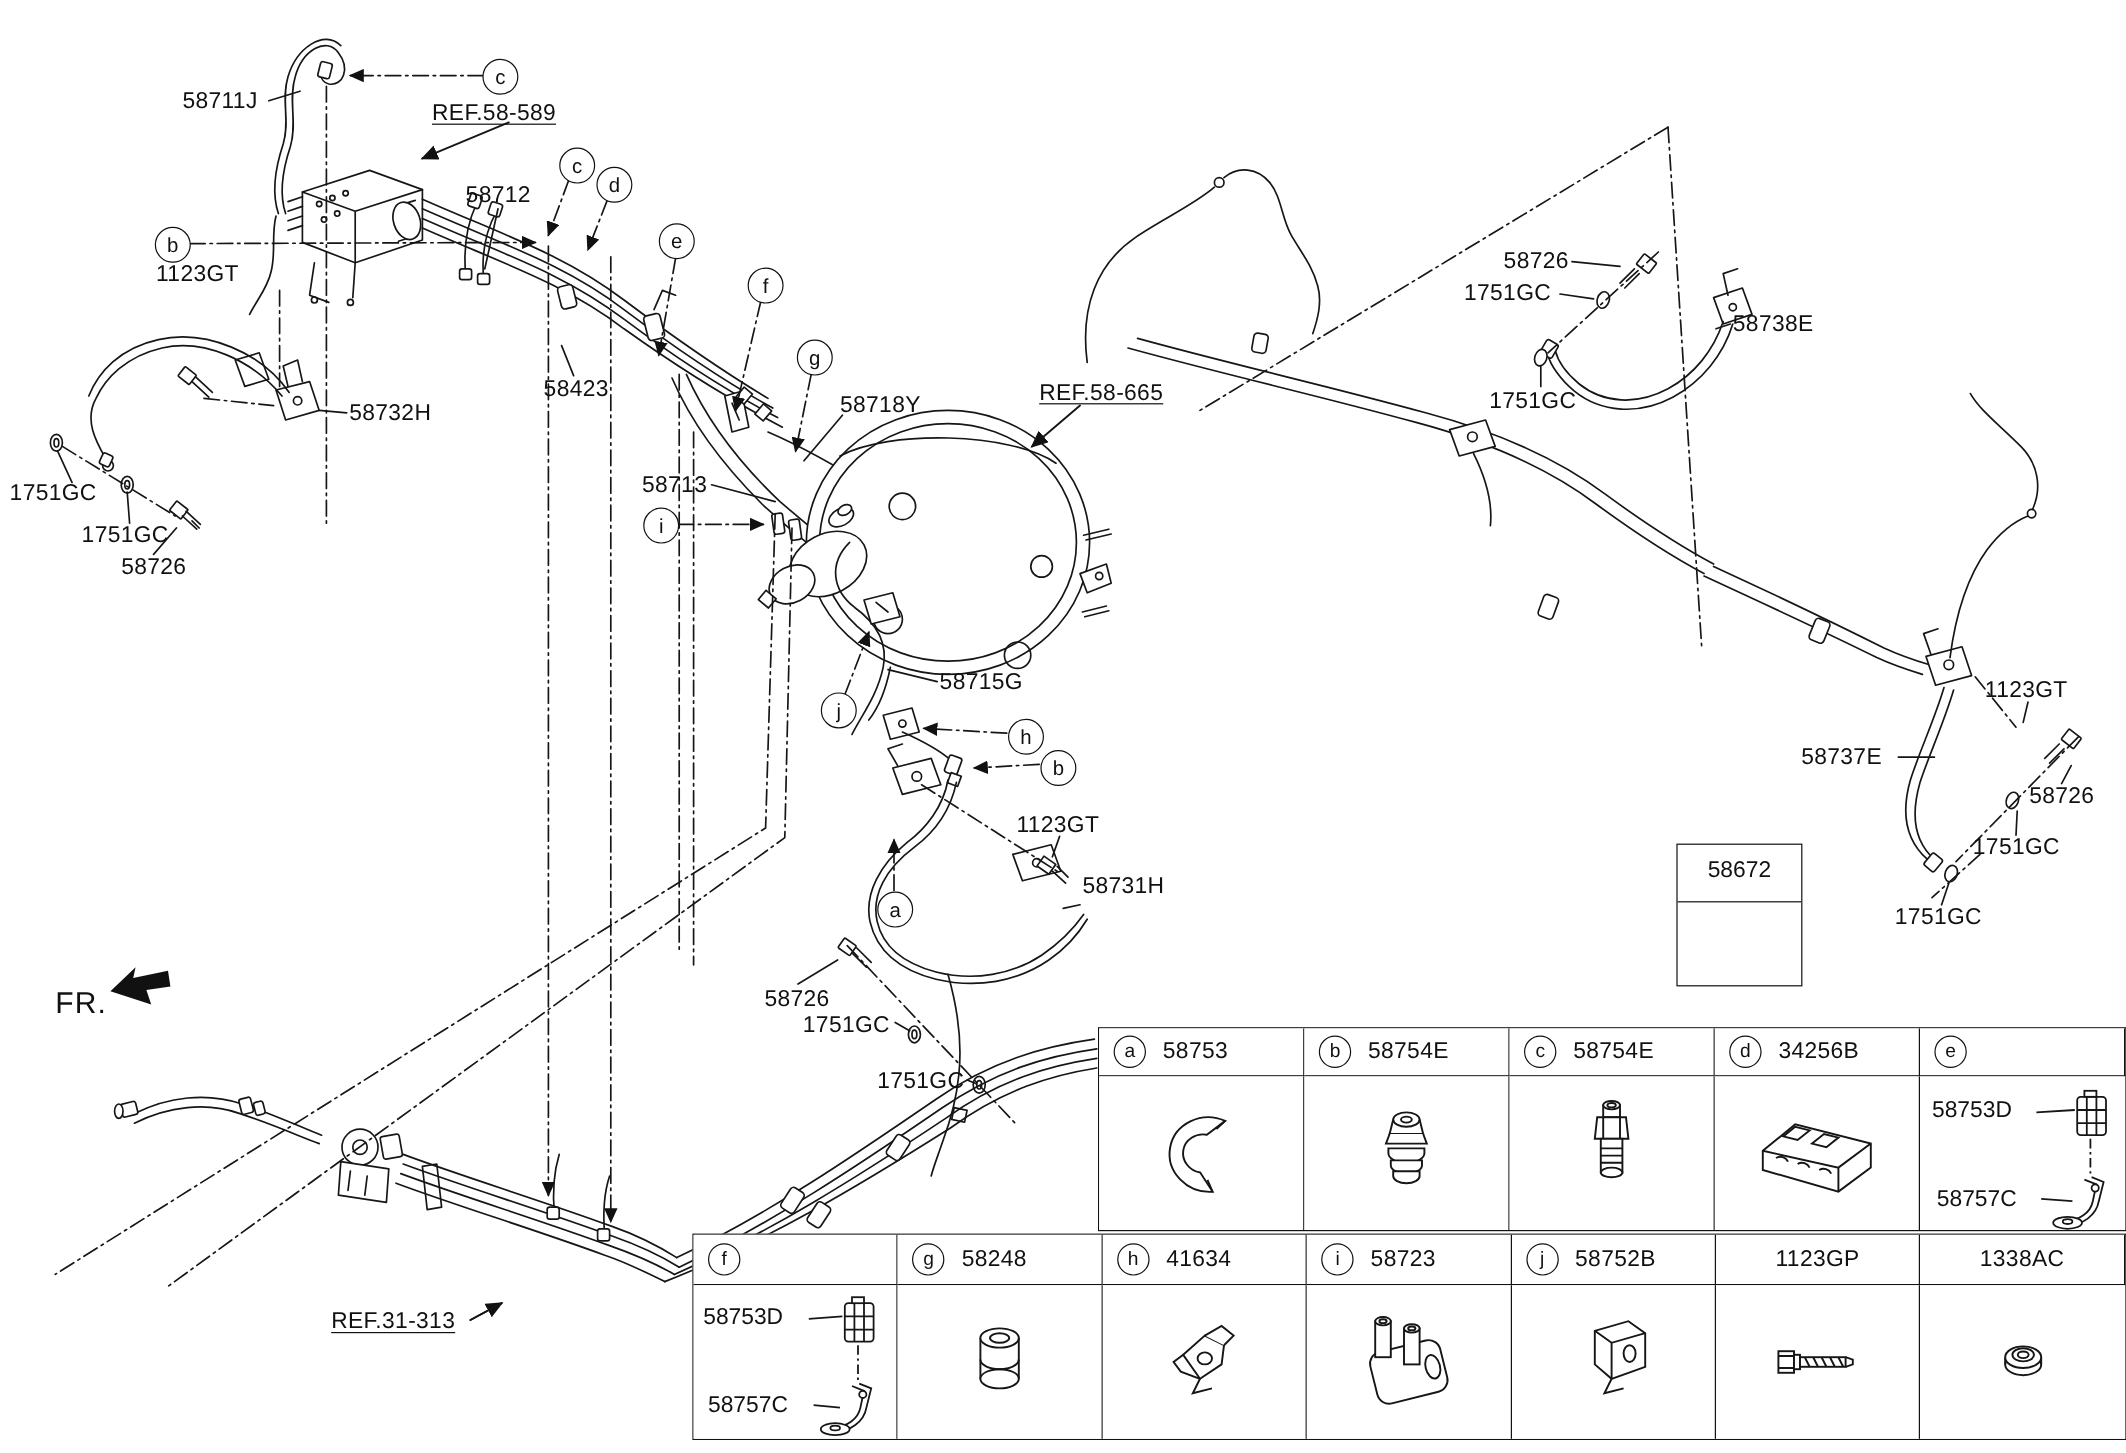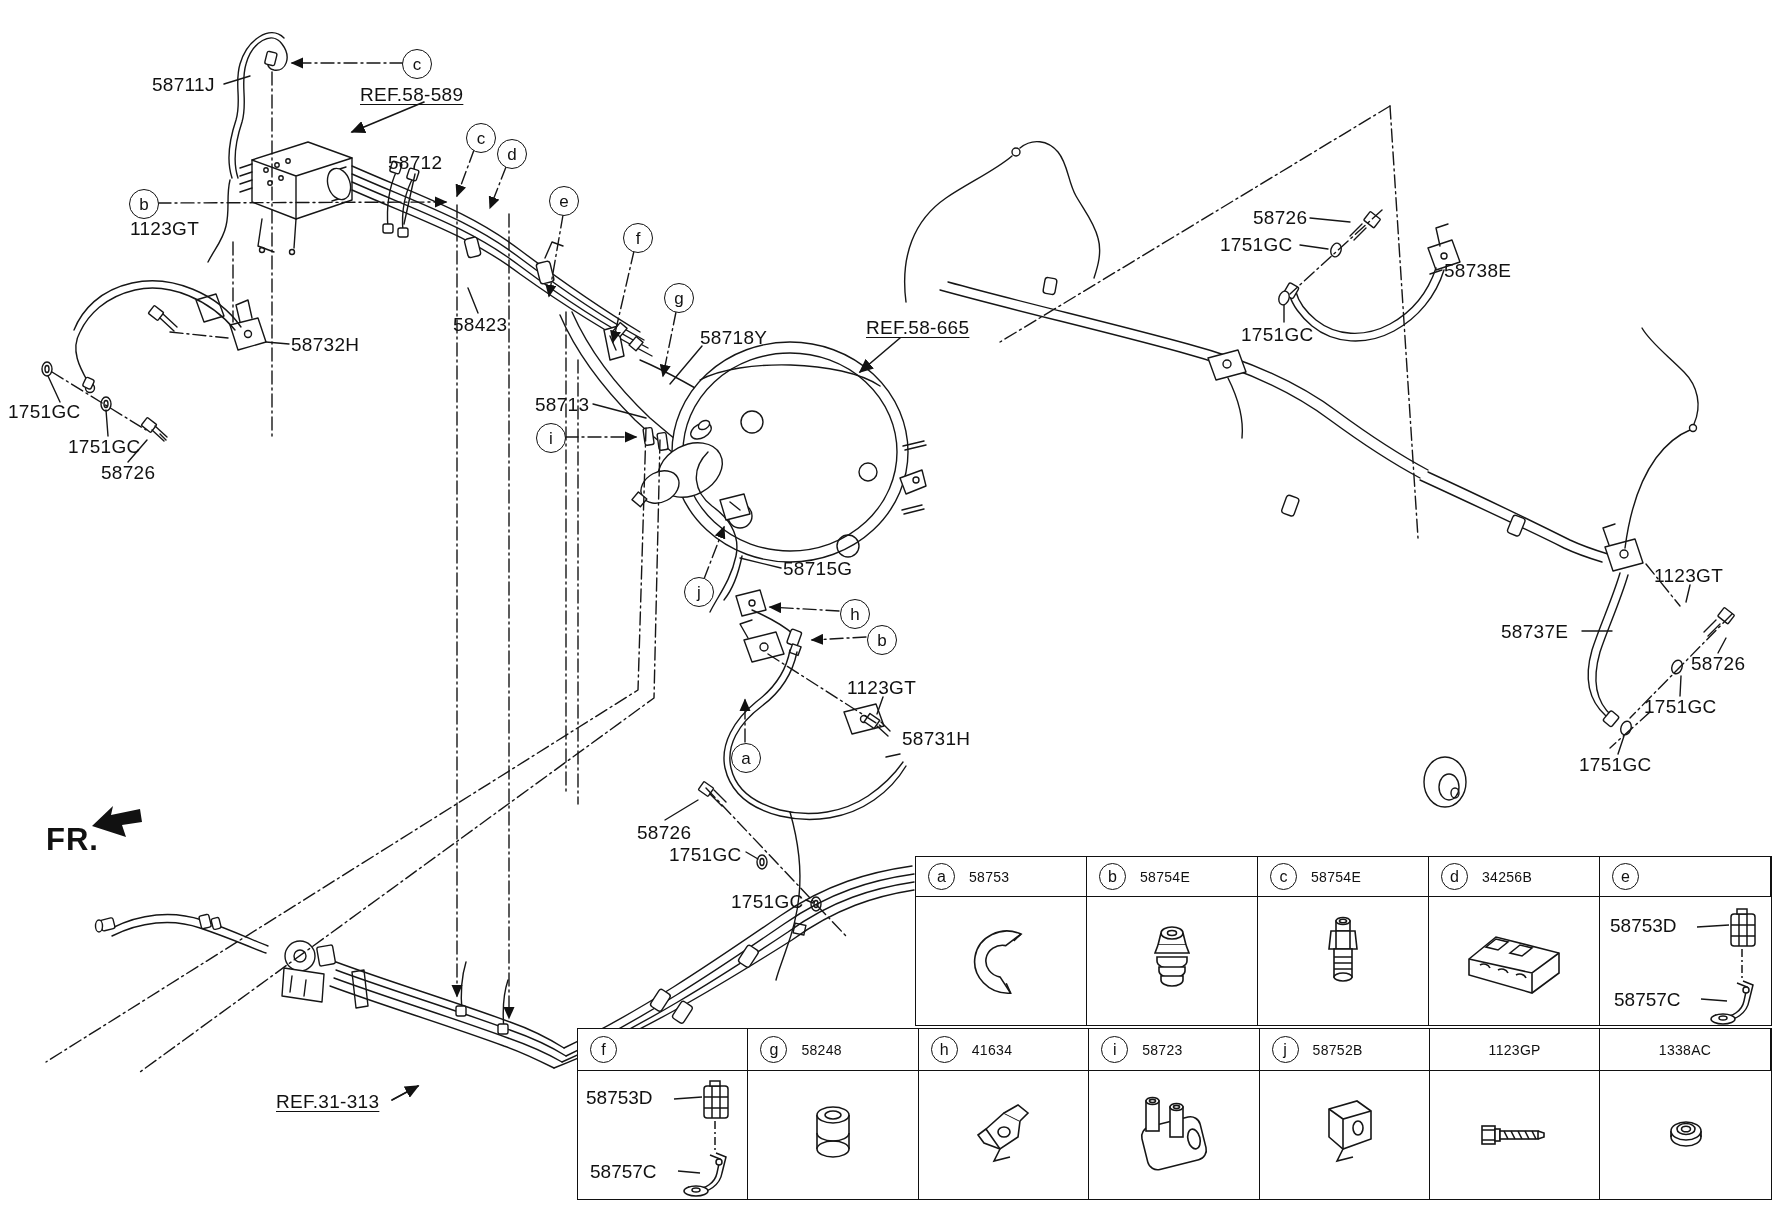--- a/index.html
+++ b/index.html
@@ -1,36 +1,36 @@
 <!DOCTYPE html>
 <html><head>
 <meta charset="utf-8">
 <style>
   html,body{margin:0;padding:0;background:#fff;}
   .stage{position:relative;width:1772px;height:1211px;background:#fff;overflow:hidden;
          font-family:"Liberation Sans",sans-serif;color:#111;}
   .artsvg{position:absolute;left:0;top:0;}
   .lbl{position:absolute;font-size:19px;line-height:21px;white-space:nowrap;letter-spacing:.3px;text-align:center;}
   .ref{text-decoration:underline;text-underline-offset:3px;}
-  .fr{position:absolute;font-size:31px;font-weight:bold;letter-spacing:1px;}
+  .fr{position:absolute;font-size:25px;font-weight:normal;letter-spacing:1px;}
   .callout{position:absolute;width:28px;height:28px;border:1.8px solid #111;border-radius:50%;
            background:#fff;display:flex;align-items:center;justify-content:center;
            font-size:17px;line-height:1;}
   .pbox{position:absolute;left:1397px;top:703px;width:103px;height:117px;border:1.7px solid #111;background:#fff;}
   .pbox .pnum{display:block;text-align:center;font-size:19px;padding-top:11px;}
   .pbox .pdiv{position:absolute;left:0;right:0;top:47px;border-top:1.7px solid #111;}
   
   .ltable{position:absolute;background:#fff;border:1.7px solid #111;}
   .trow{display:grid;}
   .hcell,.bcell{border-right:1.6px solid #111;position:relative;background:#fff;}
   .hcell{border-bottom:1.6px solid #111;display:flex;align-items:center;gap:14px;padding-left:12px;}
   .hcell:last-child,.bcell:last-child{border-right:none;}
   .hletter{width:25px;height:25px;border:1.6px solid #111;border-radius:50%;flex:0 0 auto;
            display:flex;align-items:center;justify-content:center;font-size:16px;}
-  .hpart{font-size:14px;letter-spacing:.3px;}
+  .hpart{font-size:19px;letter-spacing:.3px;}
   .hcell.center{justify-content:center;padding-left:0;}
   .bcell svg{display:block;margin:0 auto;}
   .subl{position:absolute;font-size:19px;white-space:nowrap;}
 </style>
 </head>
 <body>
 
 <div class="stage">
 
   <svg class="artsvg" width="1772" height="1211" viewBox="0 0 1772 1211">
@@ -335,20 +335,24 @@
   <div class="callout" style="left:497px;top:139px">d</div>
   <div class="callout" style="left:549px;top:186px">e</div>
   <div class="callout" style="left:623px;top:223px">f</div>
   <div class="callout" style="left:664px;top:283px">g</div>
   <div class="callout" style="left:536px;top:423px">i</div>
   <div class="callout" style="left:684px;top:577px">j</div>
   <div class="callout" style="left:840px;top:599px">h</div>
   <div class="callout" style="left:867px;top:625px">b</div>
   <div class="callout" style="left:731px;top:743px">a</div>
 
+  <div class="pbox">
+    <span class="pnum">58672</span>
+    <span class="pdiv"></span>
+  </div>
 
   <div class="ltable" style="left:915px;top:856px;">
     <div class="trow" style="grid-template-columns:repeat(5,171px);grid-template-rows:40px 128px;">
       <div class="hcell">
         <span class="hletter">a</span>
         <span class="hpart">58753</span>
       </div>
       <div class="hcell">
         <span class="hletter">b</span>
         <span class="hpart">58754E</span>

